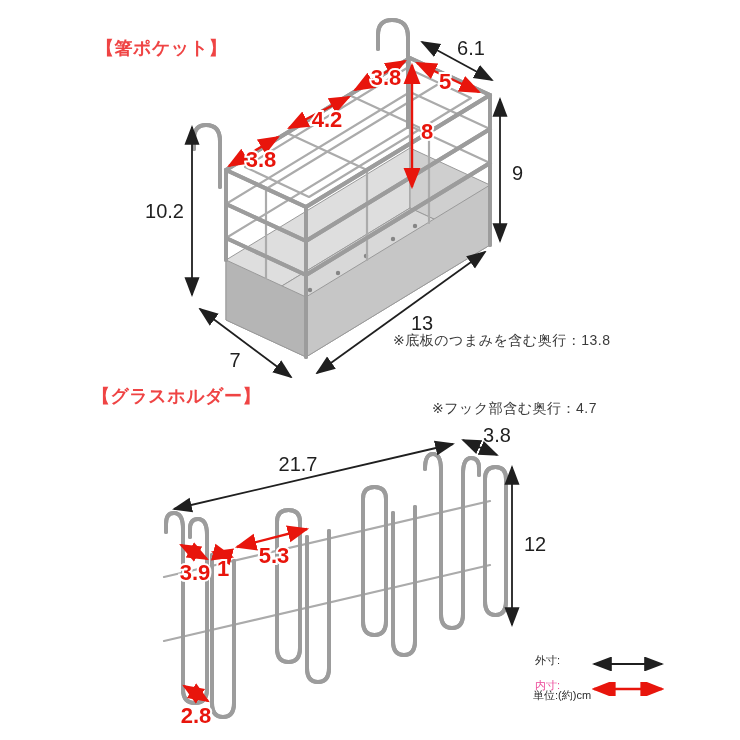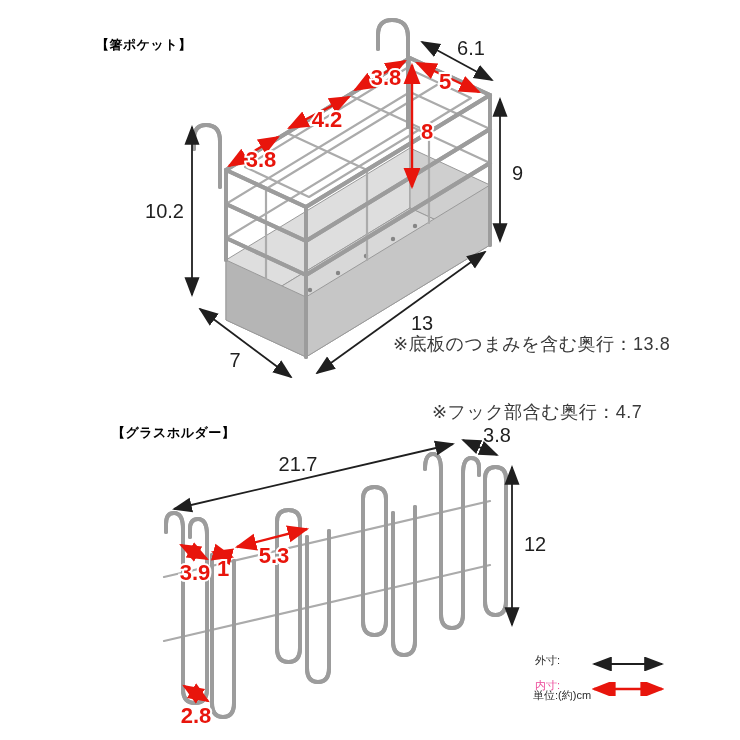--- a/index.html
+++ b/index.html
@@ -1,19 +1,19 @@
 <!DOCTYPE html>
 <html><head>
 <meta charset="utf-8">
 <style>
   html,body{margin:0;padding:0;background:#fff;}
   .canvas{position:relative;width:740px;height:740px;background:#ffffff;overflow:hidden;
           font-family:"Liberation Sans","DejaVu Sans",sans-serif;}
-  .ttl{position:absolute;font-size:13px;font-weight:600;color:#000000;letter-spacing:0.5px;}
-  .note{position:absolute;font-size:18px;color:#3a3a3a;letter-spacing:0.5px;}
+  .ttl{position:absolute;font-size:18px;font-weight:600;color:#ef4444;letter-spacing:0.5px;}
+  .note{position:absolute;font-size:14px;color:#3a3a3a;letter-spacing:0.5px;}
   .legend-label{position:absolute;font-size:11px;color:#2b2b2b;}
   .legend-label.red{color:#ec4899;}
   .legend-arrow{position:absolute;}
   svg{position:absolute;}
   .wire{fill:none;stroke:#9c9c9c;stroke-width:4;stroke-linecap:round;stroke-linejoin:round;}
   .wire-t{fill:none;stroke:#ababab;stroke-width:2.2;stroke-linecap:round;stroke-linejoin:round;}
   .wire-hi{fill:none;stroke:#e9e9e9;stroke-width:1.2;stroke-linecap:round;stroke-linejoin:round;}
   .boxface{stroke:#9a9a9a;stroke-width:1;}
   .arr{stroke:#1f1f1f;stroke-width:1.8;fill:none;}
   .arr-r{stroke:#e8150c;stroke-width:2.4;fill:none;}
@@ -108,21 +108,21 @@
     <text class="dim-b" x="282" y="315" text-anchor="middle">13</text>
     <text class="dim-r" x="246" y="70" text-anchor="middle">3.8</text>
     <text class="dim-r" x="305" y="74" text-anchor="middle">5</text>
     <text class="dim-r" x="187" y="112" text-anchor="middle">4.2</text>
     <text class="dim-r" x="121" y="152" text-anchor="middle">3.8</text>
     <text class="dim-r" x="281" y="124" text-anchor="start">8</text>
   </svg>
 
   <div class="note" style="left:393px;top:332px;">※底板のつまみを含む奥行：13.8</div>
 
-  <div class="ttl" style="left:92px;top:424px;margin-left:20px;">【グラスホルダー】</div>
+  <div class="ttl" style="left:92px;top:384px;">【グラスホルダー】</div>
   <div class="note" style="left:432px;top:400px;">※フック部含む奥行：4.7</div>
 
   <svg style="left:150px;top:425px;" width="400" height="315" viewBox="0 0 400 315">
     <g>
       <path id="ra1" class="wire-t" d="M14,152 L340,76"></path>
       <path id="ra2" class="wire-t" d="M14,216 L340,140"></path>
     </g>
     <g>
       <path id="g1" class="wire" d="M16,107 L16,99 Q16,88 24,88 Q33,88 33,104 L33,264 Q33,278 45,278 Q57,278 57,264 L57,110 Q57,94 48,94 Q40,94 40,104 L40,112"></path>
       <path id="g2" class="wire" d="M62,130 L62,278 Q62,292 73,292 Q84,292 84,278 L84,136"></path>

